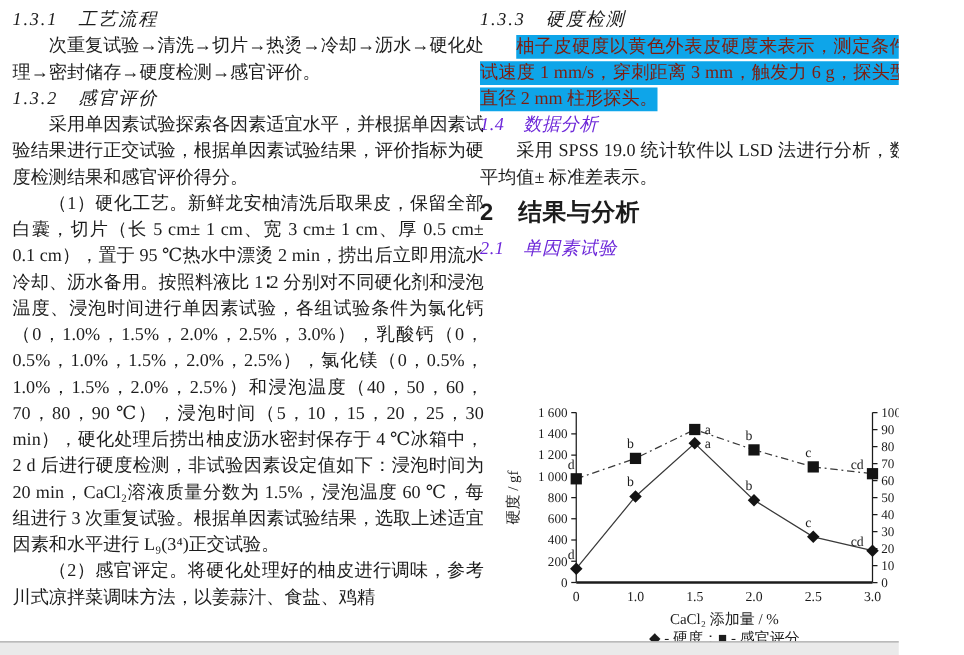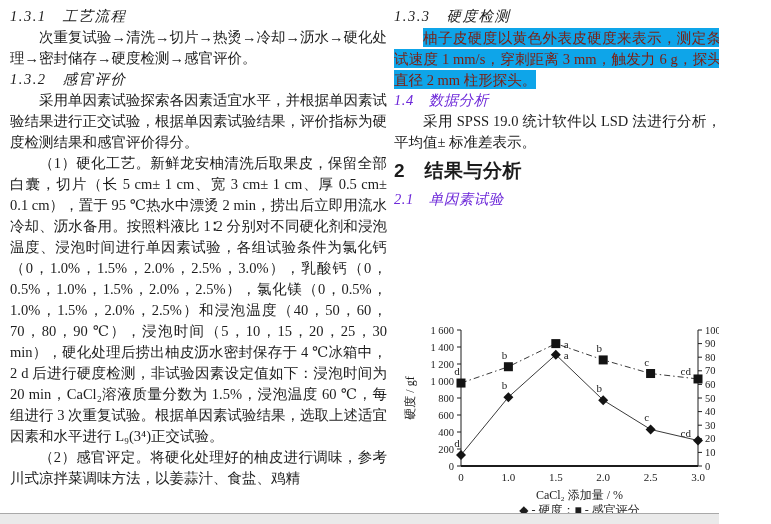--- a/index.html
+++ b/index.html
@@ -3,21 +3,21 @@
 <meta charset="utf-8">
 <style>
   html,body{margin:0;padding:0;}
   .page{
     position:relative; width:719px; height:524px; background:#ffffff;
     font-family:"Liberation Serif","DejaVu Serif",serif;
     color:#1c1c1c; overflow:hidden;
   }
   .col{position:absolute; top:6px;}
   .col.left{left:10px; width:377px;}
-  .col.right{left:394px; width:372px;}
+  .col.right{left:384px; width:372px;}
   .col p, .col h3, .col h4{
     margin:0; font-size:14.5px; line-height:21px; font-weight:normal;
     text-align:justify;
   }
   .indent{text-indent:2em;}
   h4.kai{font-style:italic; letter-spacing:1.5px;}
   h4.blue{color:#6d28d9; letter-spacing:0.5px;font-style:italic;}
   h3.hei{
     font-family:Liberation Sans, sans-serif;
     font-weight:bold; font-size:19px; letter-spacing:0.5px;

